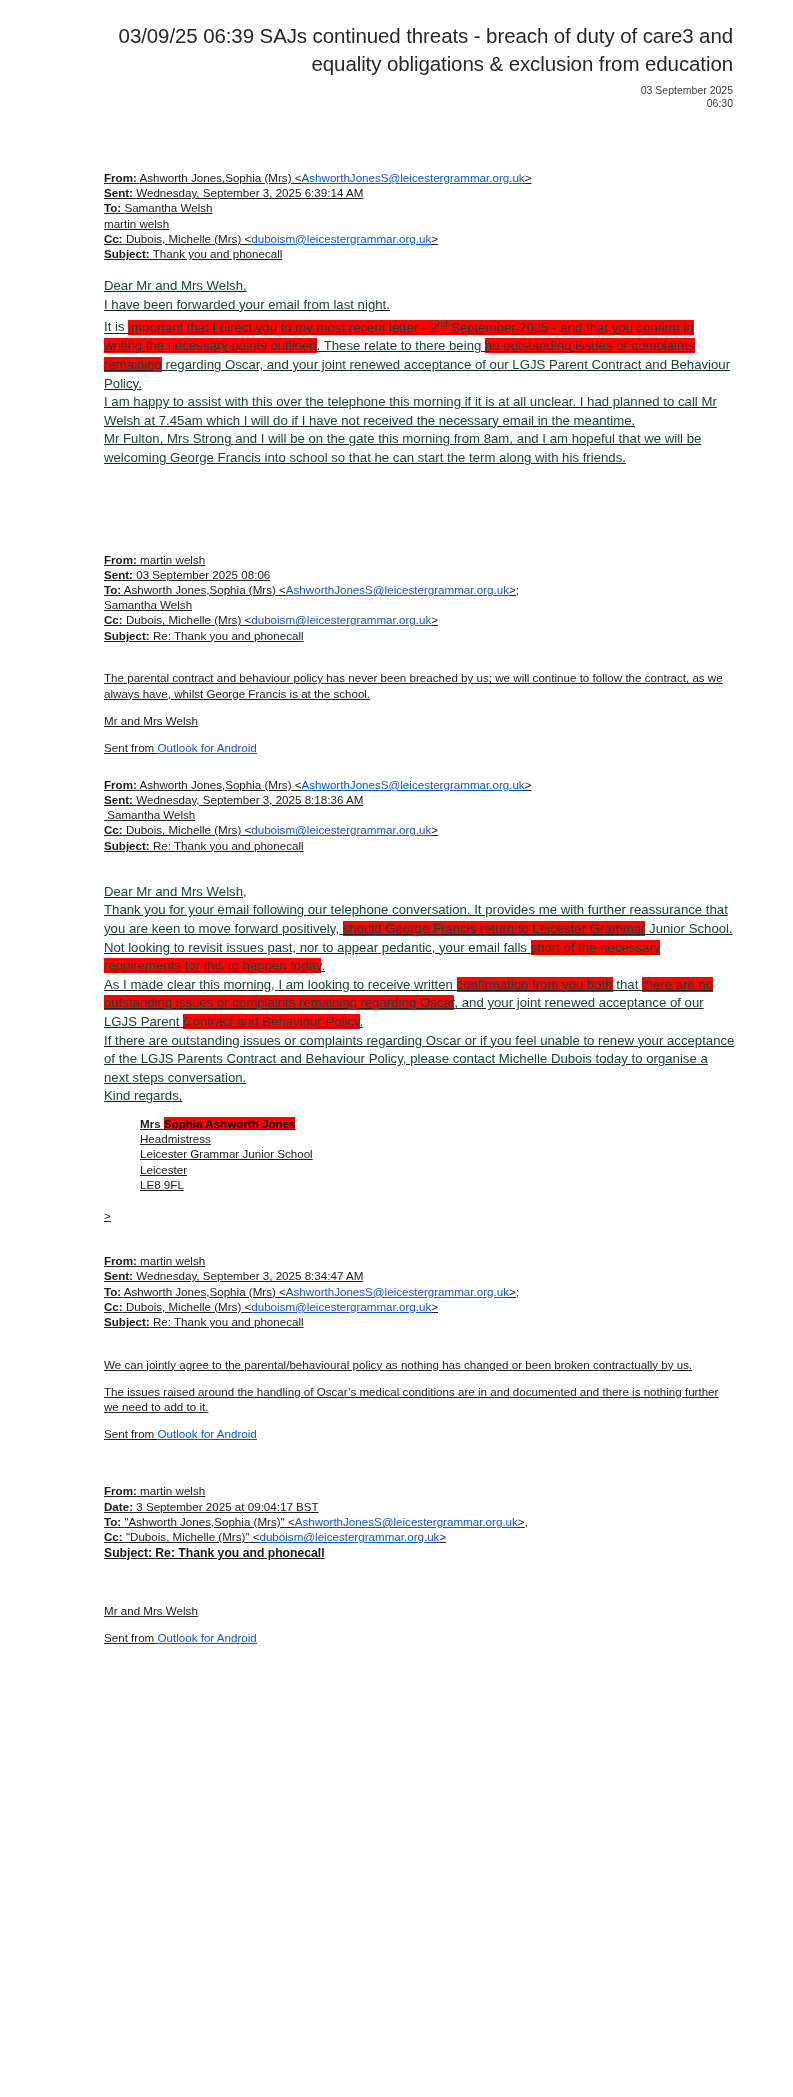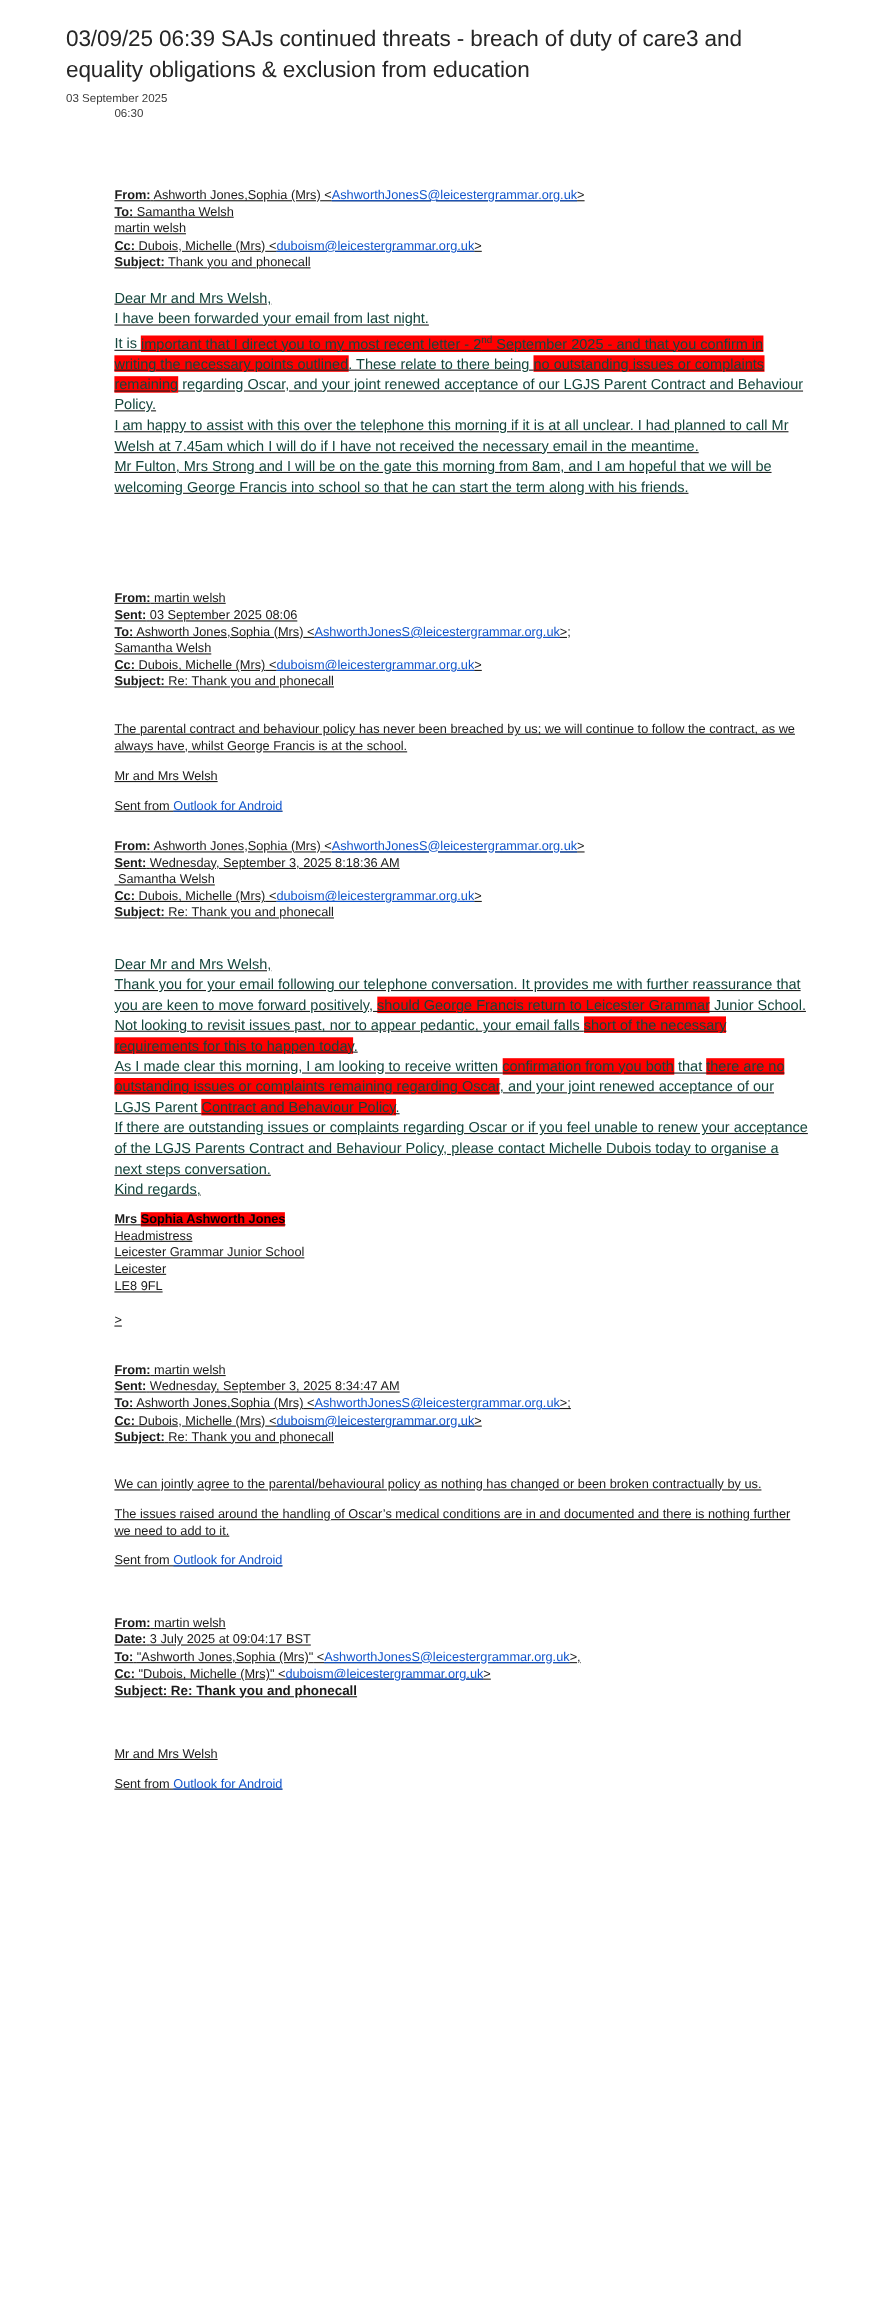--- a/index.html
+++ b/index.html
@@ -7,21 +7,21 @@
     font-family:"Liberation Sans", sans-serif;
     color:#1f1f1f;
     width:793px;
     min-height:2097px;
     position:relative;
     -webkit-font-smoothing:antialiased;
   }
   .page{width:793px;min-height:2097px;position:relative;background:#fff;}
 
   
-  .doc-header{padding:22px 60px 0 60px;}
+  .doc-header{padding:22px 60px 0 60px;text-align:right;}
   .doc-title{
     font-size:20.5px;
     line-height:28px;
     font-weight:400;
     color:#262626;
     letter-spacing:-0.1px;
     margin:0;
   }
   .doc-date{
     margin-top:6px;
@@ -71,20 +71,21 @@
   }
   .hl{background:#ff0000;color:#14453c;margin-top:20px;}
   .hl-black{background:#ff0000;color:#000000;}
   sup{font-size:0.68em;vertical-align:super;}
 
   
   .sig{
     font-size:11.6px;
     line-height:15.2px;
     color:#1a1a1a;
+    margin-left:36px;
   }
   .sig .nm{font-weight:bold;}
   .quote-mark{
     font-size:11.6px;
     line-height:15.2px;
     color:#1a1a1a;
   }
   .hdr-mono{
     font-size:11.6px;
     line-height:15.4px;
@@ -105,20 +106,24 @@
   </div>
 
   <div class="body-wrap">
 
     <div class="msg">
       <div class="hdr">
         <div class="hdr-line">
           <span class="lbl">From:</span>
           <span>Ashworth Jones,Sophia (Mrs)</span>
           &lt;<a class="mail" href="#">AshworthJonesS@leicestergrammar.org.uk</a>&gt;
+        </div>
+        <div class="hdr-line">
+          <span class="lbl">Sent:</span>
+          <span>Wednesday, September 3, 2025 6:39:14 AM</span>
         </div>
         <div class="hdr-line">
           <span class="lbl">To:</span>
           <span>Samantha Welsh</span>
         </div>
         <div class="hdr-line">
           <span>martin welsh</span>
         </div>
         <div class="hdr-line">
           <span class="lbl">Cc:</span>
@@ -275,21 +280,21 @@
     <div class="spacer-md"></div>
 
     <div class="msg">
       <div class="hdr-mono">
         <div class="hdr-line">
           <span class="lbl">From:</span>
           <span>martin welsh</span>
         </div>
         <div class="hdr-line">
           <span class="lbl">Date:</span>
-          <span>3 July 2025 at 09:04:17 BST</span>
+          <span>3 September 2025 at 09:04:17 BST</span>
         </div>
         <div class="hdr-line">
           <span class="lbl">To:</span>
           <span>"Ashworth Jones,Sophia (Mrs)"</span>
           &lt;<a class="mail" href="#">AshworthJonesS@leicestergrammar.org.uk</a>&gt;<span>,</span>
         </div>
         <div class="hdr-line">
           <span class="lbl">Cc:</span>
           <span>"Dubois, Michelle (Mrs)"</span>
           &lt;<a class="mail" href="#">duboism@leicestergrammar.org.uk</a>&gt;

